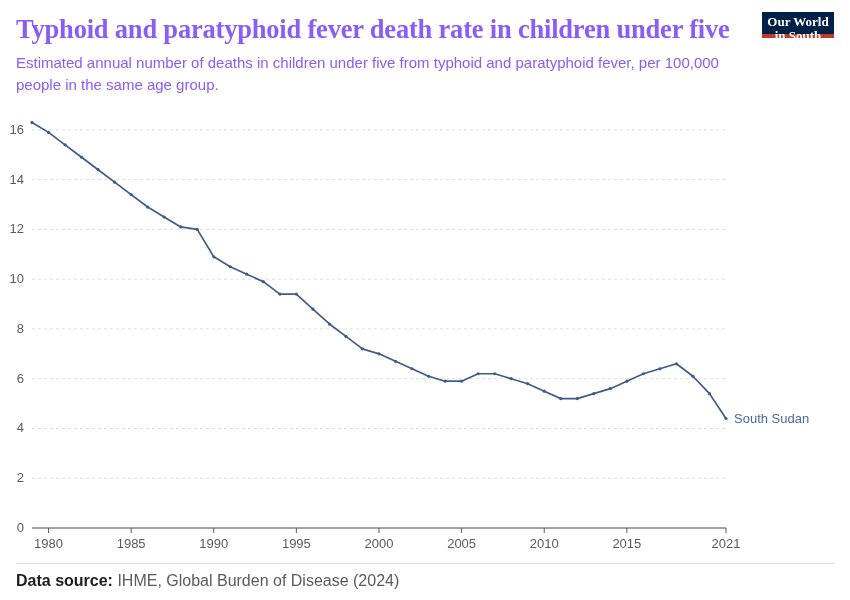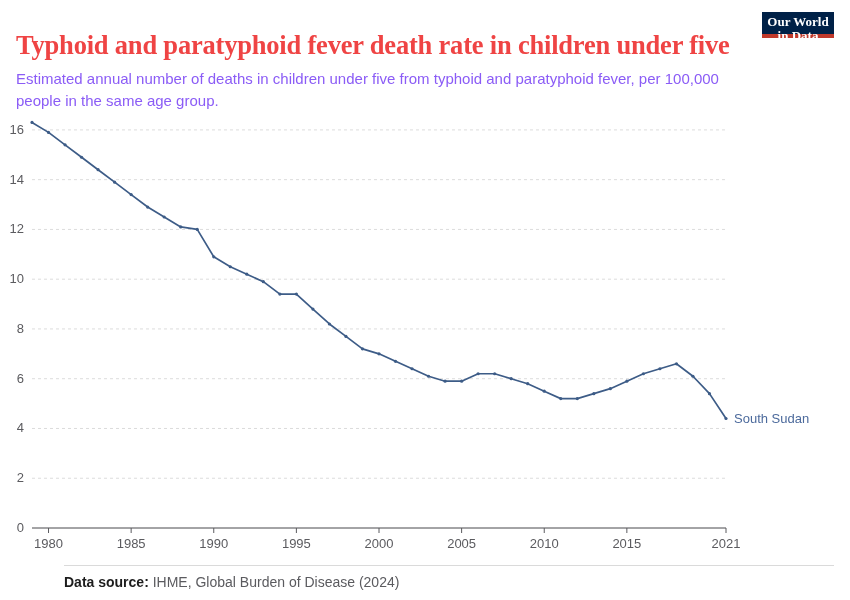--- a/index.html
+++ b/index.html
@@ -19,23 +19,23 @@
     width: 850px;
     height: 600px;
     box-sizing: border-box;
     padding: 14px 16px 8px 16px;
   }
   .title {
     font-family: "Liberation Serif", serif;
     font-size: 26.5px;
     font-weight: 700;
     letter-spacing: -0.2px;
-    color: #ef4444;
+    color: #8b5cf6;
     line-height: 1.15;
-    margin: 16px 0 8px 0;
+    margin: 0 0 8px 0;
     max-width: 735px;
   }
   .subtitle {
     font-size: 15px;
     color: #8b5cf6;
     line-height: 1.42;
     margin: 0;
     max-width: 715px;
     font-weight: 400;
   }
@@ -79,43 +79,42 @@
   .footer {
     position: absolute;
     left: 16px;
     right: 16px;
     bottom: 10px;
     border-top: 1px solid #dadada;
     padding-top: 8px;
     display: flex;
     justify-content: space-between;
     align-items: flex-end;
-    font-size: 14px;
+    font-size: 16px;
     color: #5b5b5f;
-    margin-left: 48px;
   }
   .footer-left strong {
     color: #1d1d1d;
     font-weight: 700;
   }
   .footer-right {
     color: #5b5b5f;
   }
 </style>
 </head>
 <body>
 
 <div class="page">
 
   <h1 class="title">Typhoid and paratyphoid fever death rate in children under five</h1>
   <p class="subtitle">Estimated annual number of deaths in children under five from typhoid and paratyphoid fever, per 100,000 people in the same age group.</p>
 
   <div class="logo">
     <div>Our World</div>
-    <div>in Data</div>
+    <div>in South</div>
   </div>
 
   <div class="chart-area">
     <svg id="chart-svg" width="850" height="460" viewBox="0 0 850 460">
       <g id="grid-group">
           <line x1="32" x2="726" y1="432" y2="432" stroke="#dcdcdc" stroke-width="1"></line>
           <line x1="32" x2="726" y1="382.23809523809524" y2="382.23809523809524" stroke="#dcdcdc" stroke-width="1" stroke-dasharray="3,3"></line>
           <line x1="32" x2="726" y1="332.4761904761905" y2="332.4761904761905" stroke="#dcdcdc" stroke-width="1" stroke-dasharray="3,3"></line>
           <line x1="32" x2="726" y1="282.7142857142857" y2="282.7142857142857" stroke="#dcdcdc" stroke-width="1" stroke-dasharray="3,3"></line>
           <line x1="32" x2="726" y1="232.95238095238096" y2="232.95238095238096" stroke="#dcdcdc" stroke-width="1" stroke-dasharray="3,3"></line>

